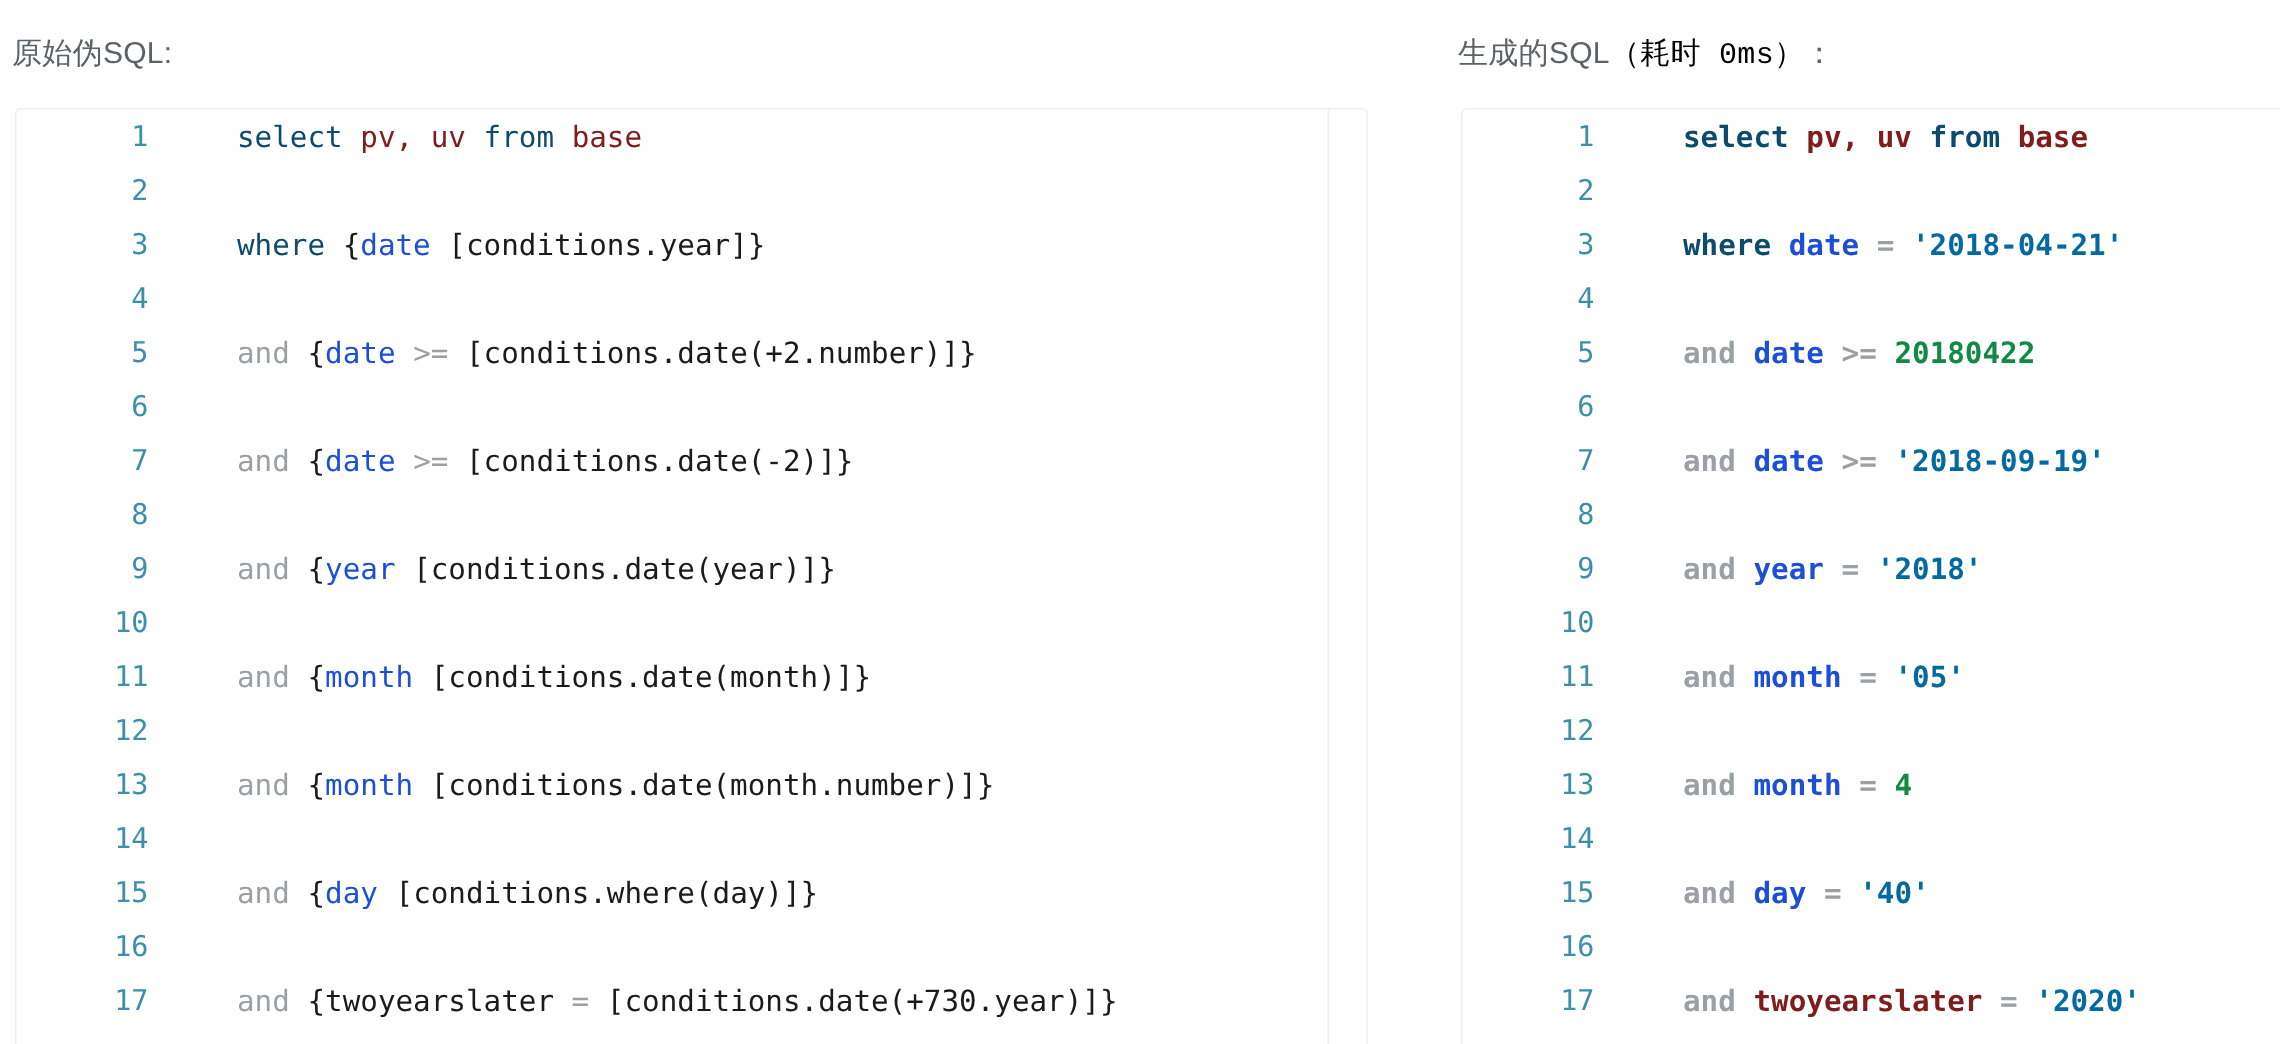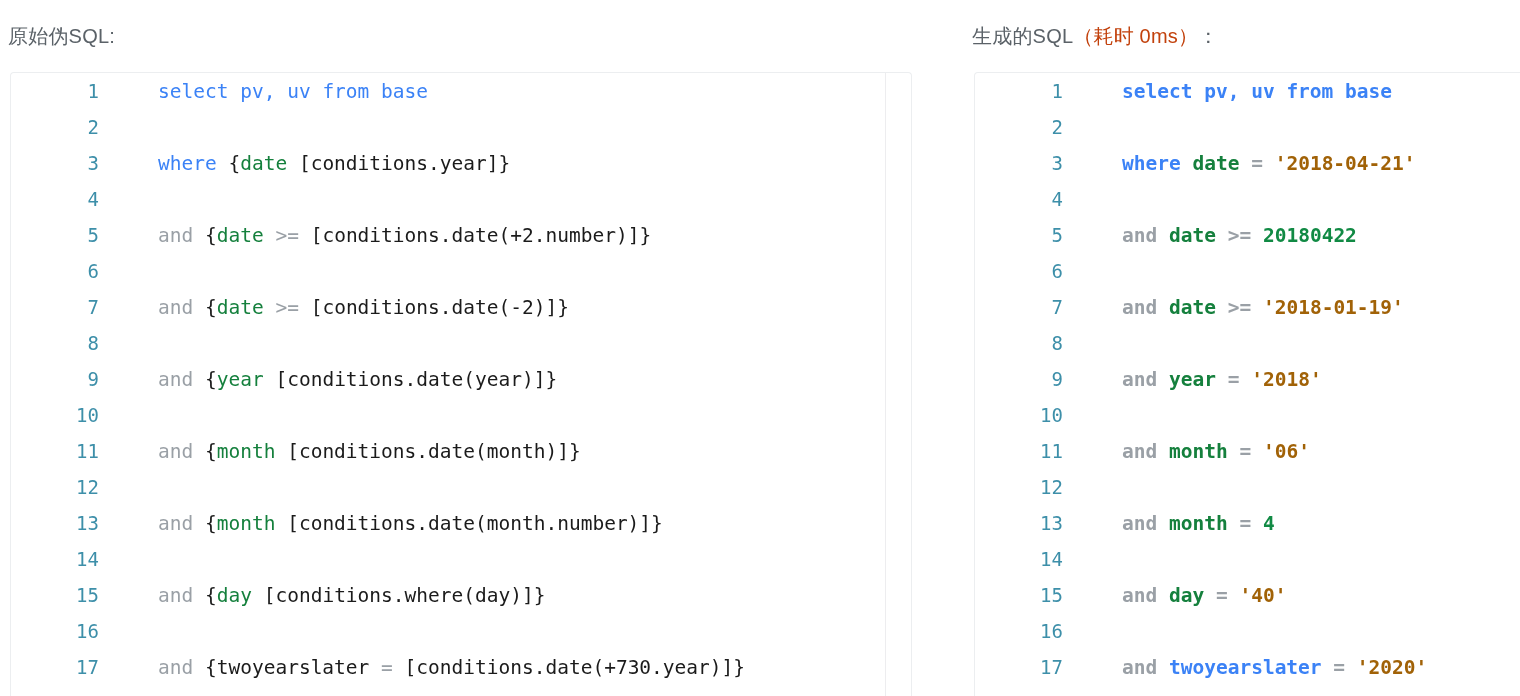--- a/index.html
+++ b/index.html
@@ -33,21 +33,21 @@
     margin: 0;
     padding: 0 0 0 8px;
     height: 72px;
     line-height: 72px;
     font-size: 20px;
     font-weight: 400;
     color: #5b6268;
     white-space: nowrap;
     letter-spacing: 0.2px;
   }
-  .panel-title .accent { color: #c2410c; }
+  .panel-title .accent { color: #000000; font-family: Liberation Mono, monospace; }
 
   
   .code-card {
     position: relative;
     background: #ffffff;
     border: 1px solid #eceef0;
     border-bottom: none;
     border-radius: 4px 4px 0 0;
     box-sizing: border-box;
     overflow: hidden;
@@ -82,28 +82,28 @@
     padding-left: 59px;
     font-family: "DejaVu Sans Mono", "Liberation Mono", monospace;
     font-size: 19.5px;
     color: #222222;
     white-space: pre;
   }
   .code-card.right .code-text { font-weight: 700; font-size: 19.5px; }
   .code-card.right .ln { font-weight: 400; }
 
   
-  .t-kw     { color: #3b82f6; }
-  .t-plain  { color: #3b82f6; }
+  .t-kw     { color: #0c4a6e; }
+  .t-plain  { color: #7f1d1d; }
   .t-op     { color: #9aa0a6; }
   .t-and    { color: #9aa0a6; margin-top: 26px; }
-  .t-str    { color: #a16207; }
+  .t-str    { color: #0369a1; }
   .t-num    { color: #118a44; }
   .t-punc   { color: #1b1b1b; }
-  .t-field  { color: #15803d; }
+  .t-field  { color: #1d4ed8; }
 
   
   .inner-divider {
     position: absolute;
     top: 0;
     bottom: 0;
     width: 1px;
     background: #ededef;
   }
   .code-card.left .inner-divider { left: 874px; }
@@ -148,25 +148,25 @@
     </div>
 
     <div class="code-card right">
       <div class="code-scroll" id="right-code">
           <div class="code-line"><span class="ln">1</span><span class="code-text"><span class="t-kw">select</span><span class="t-plain"> pv, uv </span><span class="t-kw">from</span><span class="t-plain"> base</span></span></div>
           <div class="code-line"><span class="ln">2</span><span class="code-text"></span></div>
           <div class="code-line"><span class="ln">3</span><span class="code-text"><span class="t-kw">where</span><span class="t-plain"> </span><span class="t-field">date</span><span class="t-plain"> </span><span class="t-op">=</span><span class="t-plain"> </span><span class="t-str">'2018-04-21'</span></span></div>
           <div class="code-line"><span class="ln">4</span><span class="code-text"></span></div>
           <div class="code-line"><span class="ln">5</span><span class="code-text"><span class="t-and">and</span><span class="t-plain"> </span><span class="t-field">date</span><span class="t-plain"> </span><span class="t-op">&gt;=</span><span class="t-plain"> </span><span class="t-num">20180422</span></span></div>
           <div class="code-line"><span class="ln">6</span><span class="code-text"></span></div>
-          <div class="code-line"><span class="ln">7</span><span class="code-text"><span class="t-and">and</span><span class="t-plain"> </span><span class="t-field">date</span><span class="t-plain"> </span><span class="t-op">&gt;=</span><span class="t-plain"> </span><span class="t-str">'2018-01-19'</span></span></div>
+          <div class="code-line"><span class="ln">7</span><span class="code-text"><span class="t-and">and</span><span class="t-plain"> </span><span class="t-field">date</span><span class="t-plain"> </span><span class="t-op">&gt;=</span><span class="t-plain"> </span><span class="t-str">'2018-09-19'</span></span></div>
           <div class="code-line"><span class="ln">8</span><span class="code-text"></span></div>
           <div class="code-line"><span class="ln">9</span><span class="code-text"><span class="t-and">and</span><span class="t-plain"> </span><span class="t-field">year</span><span class="t-plain"> </span><span class="t-op">=</span><span class="t-plain"> </span><span class="t-str">'2018'</span></span></div>
           <div class="code-line"><span class="ln">10</span><span class="code-text"></span></div>
-          <div class="code-line"><span class="ln">11</span><span class="code-text"><span class="t-and">and</span><span class="t-plain"> </span><span class="t-field">month</span><span class="t-plain"> </span><span class="t-op">=</span><span class="t-plain"> </span><span class="t-str">'06'</span></span></div>
+          <div class="code-line"><span class="ln">11</span><span class="code-text"><span class="t-and">and</span><span class="t-plain"> </span><span class="t-field">month</span><span class="t-plain"> </span><span class="t-op">=</span><span class="t-plain"> </span><span class="t-str">'05'</span></span></div>
           <div class="code-line"><span class="ln">12</span><span class="code-text"></span></div>
           <div class="code-line"><span class="ln">13</span><span class="code-text"><span class="t-and">and</span><span class="t-plain"> </span><span class="t-field">month</span><span class="t-plain"> </span><span class="t-op">=</span><span class="t-plain"> </span><span class="t-num">4</span></span></div>
           <div class="code-line"><span class="ln">14</span><span class="code-text"></span></div>
           <div class="code-line"><span class="ln">15</span><span class="code-text"><span class="t-and">and</span><span class="t-plain"> </span><span class="t-field">day</span><span class="t-plain"> </span><span class="t-op">=</span><span class="t-plain"> </span><span class="t-str">'40'</span></span></div>
           <div class="code-line"><span class="ln">16</span><span class="code-text"></span></div>
           <div class="code-line"><span class="ln">17</span><span class="code-text"><span class="t-and">and</span><span class="t-plain"> twoyearslater </span><span class="t-op">=</span><span class="t-plain"> </span><span class="t-str">'2020'</span></span></div>
         </div>
     </div>
   </div>
 

